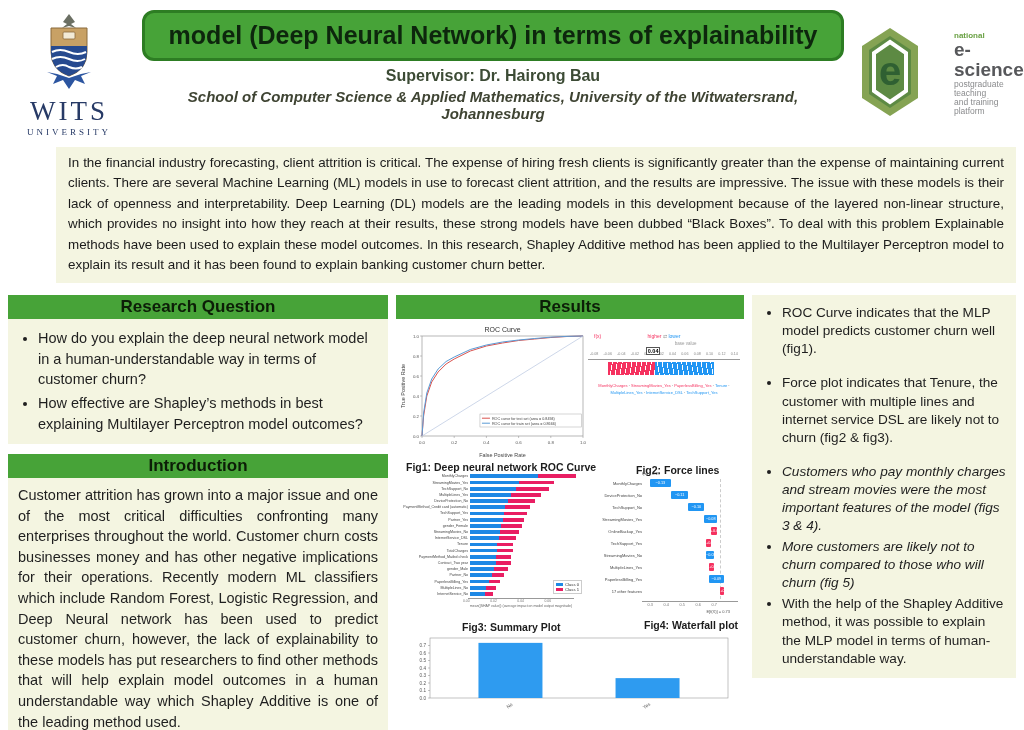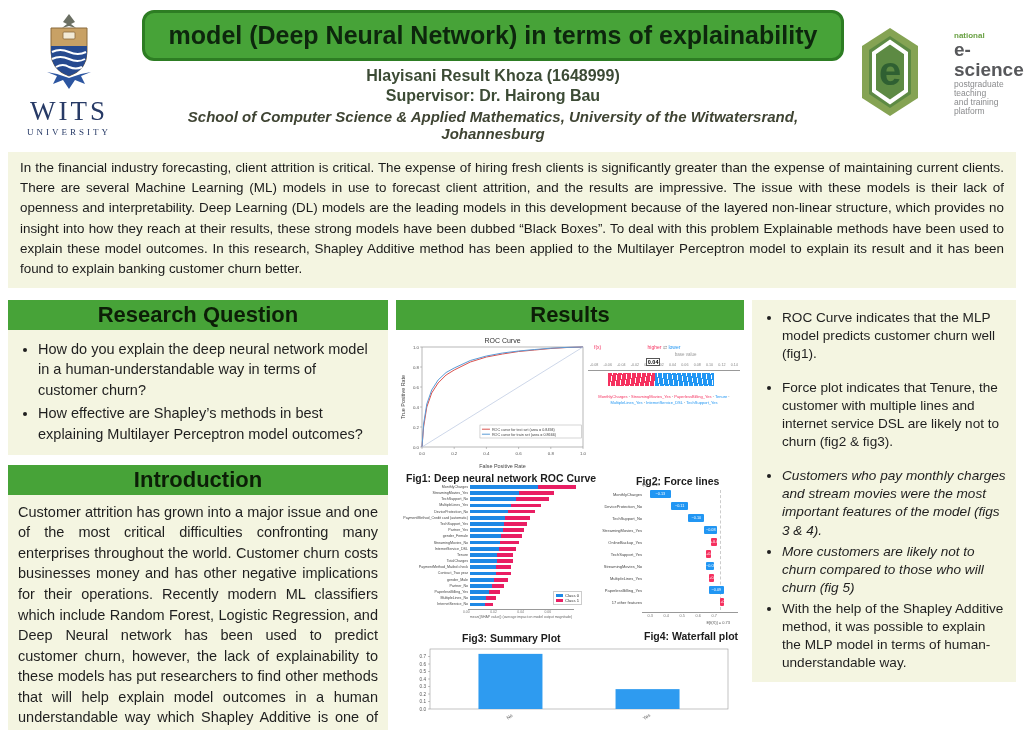--- a/index.html
+++ b/index.html
@@ -21,24 +21,24 @@
   .esci{width:156px;display:flex;align-items:center;gap:5px;padding-top:18px;}
   .esci-text{line-height:1.05;margin-left:27px;}
   .esci-nat{color:#6aa144;font-weight:bold;font-size:8px;}
   .esci-main{color:#57585b;font-weight:bold;font-size:19px;}
   .esci-sub{color:#8a8b8d;font-size:8.5px;}
   
   .hbar{background:#47a338;color:#0c1e07;font-weight:bold;text-align:center;}
   .abstract-wrap{margin:10px 8px 0 8px;}
   .abstract-bar{font-size:19px;padding:2px 0;}
   .abstract-body{background:#f4f5e1;color:#1b1b1b;font-size:13.4px;line-height:1.52;
-    text-align:justify;padding:6px 12px 8px 12px;}
+    text-align:justify;padding:6px 12px 8px 12px;margin-left:48px;}
   .columns{display:grid;grid-template-columns:380px 348px 1fr;gap:8px;padding:12px 8px 0 8px;align-items:start;}
   .section{margin-bottom:10px;}
-  .sec-bar{font-size:22px;padding:2px 16px;}
+  .sec-bar{font-size:17px;padding:2px 16px;}
   .sec-body{background:#f4f5e1;color:#1f1f1f;font-size:14.5px;line-height:1.42;padding:7px 10px;}
   .sec-body.justify{text-align:justify;}
   ul.blist{margin:2px 0;padding-left:20px;}
   ul.blist li{margin-bottom:3px;}
   .concl-body{font-size:13.6px;line-height:1.33;}
   .concl-body li.gap-after{margin-bottom:16px;}
   .concl-body li.it{font-style:italic;}
   
   .results-body{position:relative;background:#fff;height:414px;}
   .chart{position:absolute;}
@@ -64,21 +64,20 @@
         </svg>
       </span>
       <div class="wits-name">WITS</div>
       <div class="wits-sub">UNIVERSITY</div>
     </div>
 
     <div class="head-center">
       <div class="title-box">
         <span>model (Deep Neural Network) in terms of explainability</span>
       </div>
-      <div class="author-line">Hlayisani Result Khoza (1648999)</div>
       <div class="supervisor-line">Supervisor: Dr. Hairong Bau</div>
       <div class="affil-line">School of Computer Science &amp; Applied Mathematics, University of the Witwatersrand, Johannesburg</div>
     </div>
 
     <div class="esci">
       <span>
         <svg width="64" height="92" viewBox="0 0 64 92">
           <path d="M32 2 L60 20 L60 72 L32 90 L4 72 L4 20 Z" fill="#85a353"></path>
           <path d="M32 10 L53 24 L53 68 L32 82 L11 68 L11 24 Z" fill="#5d8a43"></path>
           <path d="M32 16 L48 27 L48 65 L32 76 L16 65 L16 27 Z" fill="none" stroke="#fff" stroke-width="4"></path>

